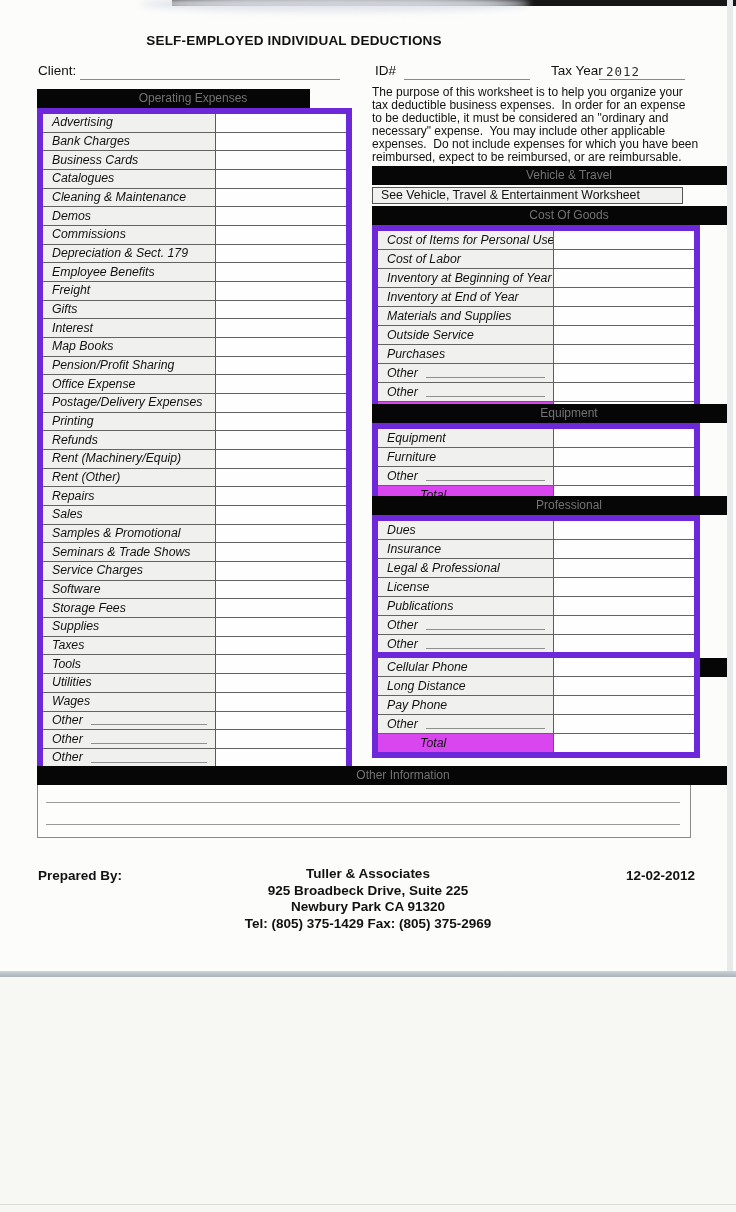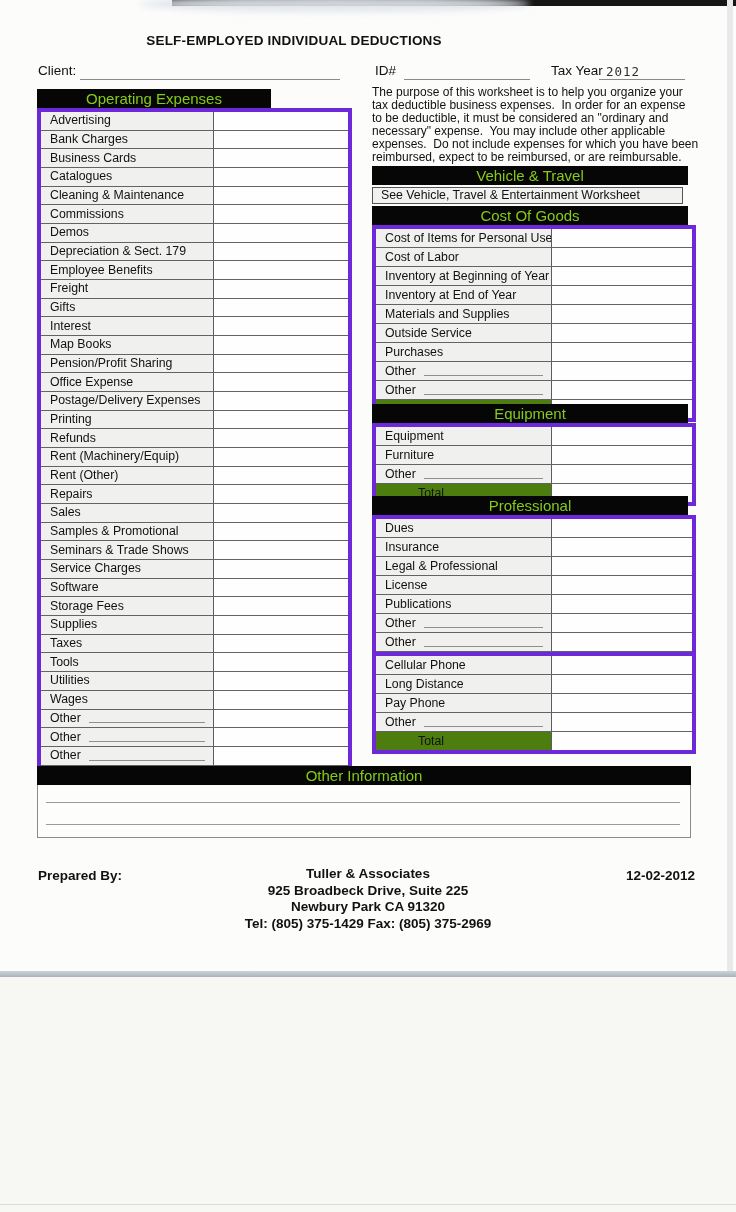--- a/index.html
+++ b/index.html
@@ -22,29 +22,29 @@
   .meta{position:absolute;left:0;top:63px;width:684px;height:20px;font-size:13.5px;}
   .meta .lbl{position:absolute;top:0;}
   .u{position:absolute;top:0;height:16px;border-bottom:1.4px solid #8a8a8a;}
   .client-lbl{left:38px;} .client-u{left:80px;width:260px;}
   .id-lbl{left:375px;} .id-u{left:404px;width:126px;}
   .ty-lbl{left:551px;} .ty-u{left:599px;width:86px;}
   .ty-val{position:absolute;left:606px;top:1px;font-family:"DejaVu Sans Mono",monospace;
         font-size:12.5px;letter-spacing:1px;color:#2e2e2e;}
 
   
-  .hdr{background:#060606;color:#84cc16;text-align:center;font-size:15px;line-height:19px;height:19px;}
-  .rows{border:4px solid #6d28d9;background:#fff;}
+  .hdr{background:#060606;color:#737373;text-align:center;font-size:12px;line-height:19px;height:19px;padding-left:39px;}
+  .rows{border:6px solid #6d28d9;background:#fff;font-style:italic;}
   .row{display:flex;border-top:1px solid #636363;}
   .row:first-child{border-top:none;}
   .cell{box-sizing:border-box;}
   .lbl-cell{display:flex;align-items:center;background:#f0f0ee;border-right:1px solid #5c5c5c;
         padding-left:9px;font-size:12.3px;overflow:hidden;white-space:nowrap;}
   .amt-cell{flex:1;background:#fefefe;}
-  .row.total .lbl-cell{background:#4d7c0f;padding-left:0;}
+  .row.total .lbl-cell{background:#d946ef;padding-left:0;}
   .blank{flex:1;align-self:flex-end;height:0;border-bottom:1.3px solid #8f8f8f;margin:0 8px 4px 8px;}
 
   
   .op-tbl{position:absolute;left:37px;top:89px;width:315px;}
   .op-hdr{width:234px;}
   .op-tbl .row{height:17.68px;}
   .op-tbl .lbl-cell{width:173px;line-height:17px;}
   .op-tbl .row.total .lbl-cell span{margin-left:88px;}
 
   
@@ -125,27 +125,27 @@
           <div class="cell amt-cell"></div>
         </div>
         <div class="row item">
           <div class="cell lbl-cell">
             <span>Cleaning &amp; Maintenance</span>
           </div>
           <div class="cell amt-cell"></div>
         </div>
         <div class="row item">
           <div class="cell lbl-cell">
+            <span>Demos</span>
+          </div>
+          <div class="cell amt-cell"></div>
+        </div>
+        <div class="row item">
+          <div class="cell lbl-cell">
             <span>Commissions</span>
-          </div>
-          <div class="cell amt-cell"></div>
-        </div>
-        <div class="row item">
-          <div class="cell lbl-cell">
-            <span>Demos</span>
           </div>
           <div class="cell amt-cell"></div>
         </div>
         <div class="row item">
           <div class="cell lbl-cell">
             <span>Depreciation &amp; Sect. 179</span>
           </div>
           <div class="cell amt-cell"></div>
         </div>
         <div class="row item">

